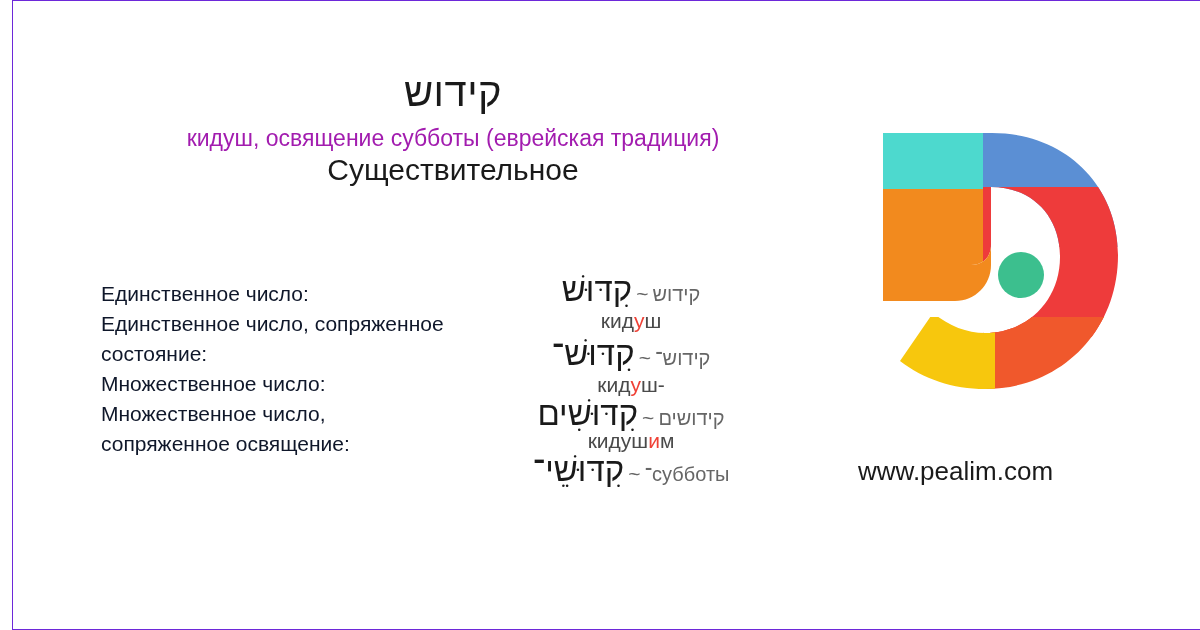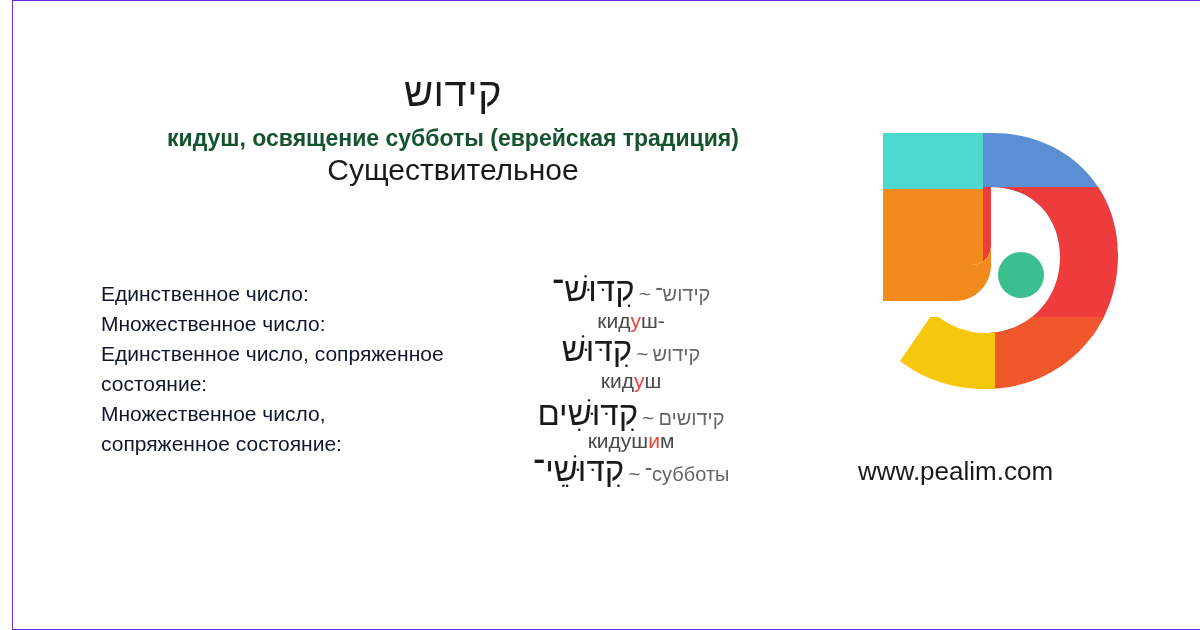--- a/index.html
+++ b/index.html
@@ -37,22 +37,22 @@
     line-height: 50px;
     color: #1a1a1a;
     font-weight: 400;
     direction: rtl;
     unicode-bidi: isolate;
     letter-spacing: 0.5px;
   }
   .word-meaning {
     font-size: 23px;
     line-height: 31px;
-    color: #14532d;
-    font-weight: 700;
+    color: #a21caf;
+    font-weight: 400;
     margin-top: 6px;
   }
   .word-pos {
     font-size: 30px;
     line-height: 31px;
     color: #1a1a1a;
     font-weight: 400;
   }
   .menukad {
     font-size: 33px;
@@ -145,39 +145,39 @@
 <div class="card">
 
   <div class="header">
     <div class="word-hebrew">קידוש</div>
     <div class="word-meaning">кидуш, освящение субботы (еврейская традиция)</div>
     <div class="word-pos">Существительное</div>
   </div>
 
   <div class="label-col">
     <div class="label-item">Единственное число:</div>
+    <div class="label-item">Единственное число, сопряженное состояние:</div>
     <div class="label-item">Множественное число:</div>
-    <div class="label-item">Единственное число, сопряженное состояние:</div>
-    <div class="label-item">Множественное число, сопряженное состояние:</div>
+    <div class="label-item">Множественное число, сопряженное освящение:</div>
   </div>
 
   <div class="forms-col">
 
+    <div class="form-row row-1" style="margin-bottom:12px;">
+      <span class="forms-line">
+        <span class="menukad">קִדּוּשׁ</span><span class="tilde">~</span><span class="plain">קידוש</span>
+      </span>
+      <span class="translit"><span>кид</span><span class="stress">у</span><span>ш</span></span>
+    </div>
+
     <div class="form-row row-2" style="margin-bottom:4px;">
       <span class="forms-line">
         <span class="menukad">קִדּוּשׁ־</span><span class="tilde">~</span><span class="plain">קידוש־</span>
       </span>
       <span class="translit"><span>кид</span><span class="stress">у</span><span>ш-</span></span>
-    </div>
-
-    <div class="form-row row-1" style="margin-bottom:12px;">
-      <span class="forms-line">
-        <span class="menukad">קִדּוּשׁ</span><span class="tilde">~</span><span class="plain">קידוש</span>
-      </span>
-      <span class="translit"><span>кид</span><span class="stress">у</span><span>ш</span></span>
     </div>
 
     <div class="form-row row-3" style="margin-bottom:0px;">
       <span class="forms-line">
         <span class="menukad">קִדּוּשִׁים</span><span class="tilde">~</span><span class="plain">קידושים</span>
       </span>
       <span class="forms-line-wrap">
         <span class="translit"><span>кидуш</span><span class="stress">и</span><span>м</span></span>
       </span>
     </div>

